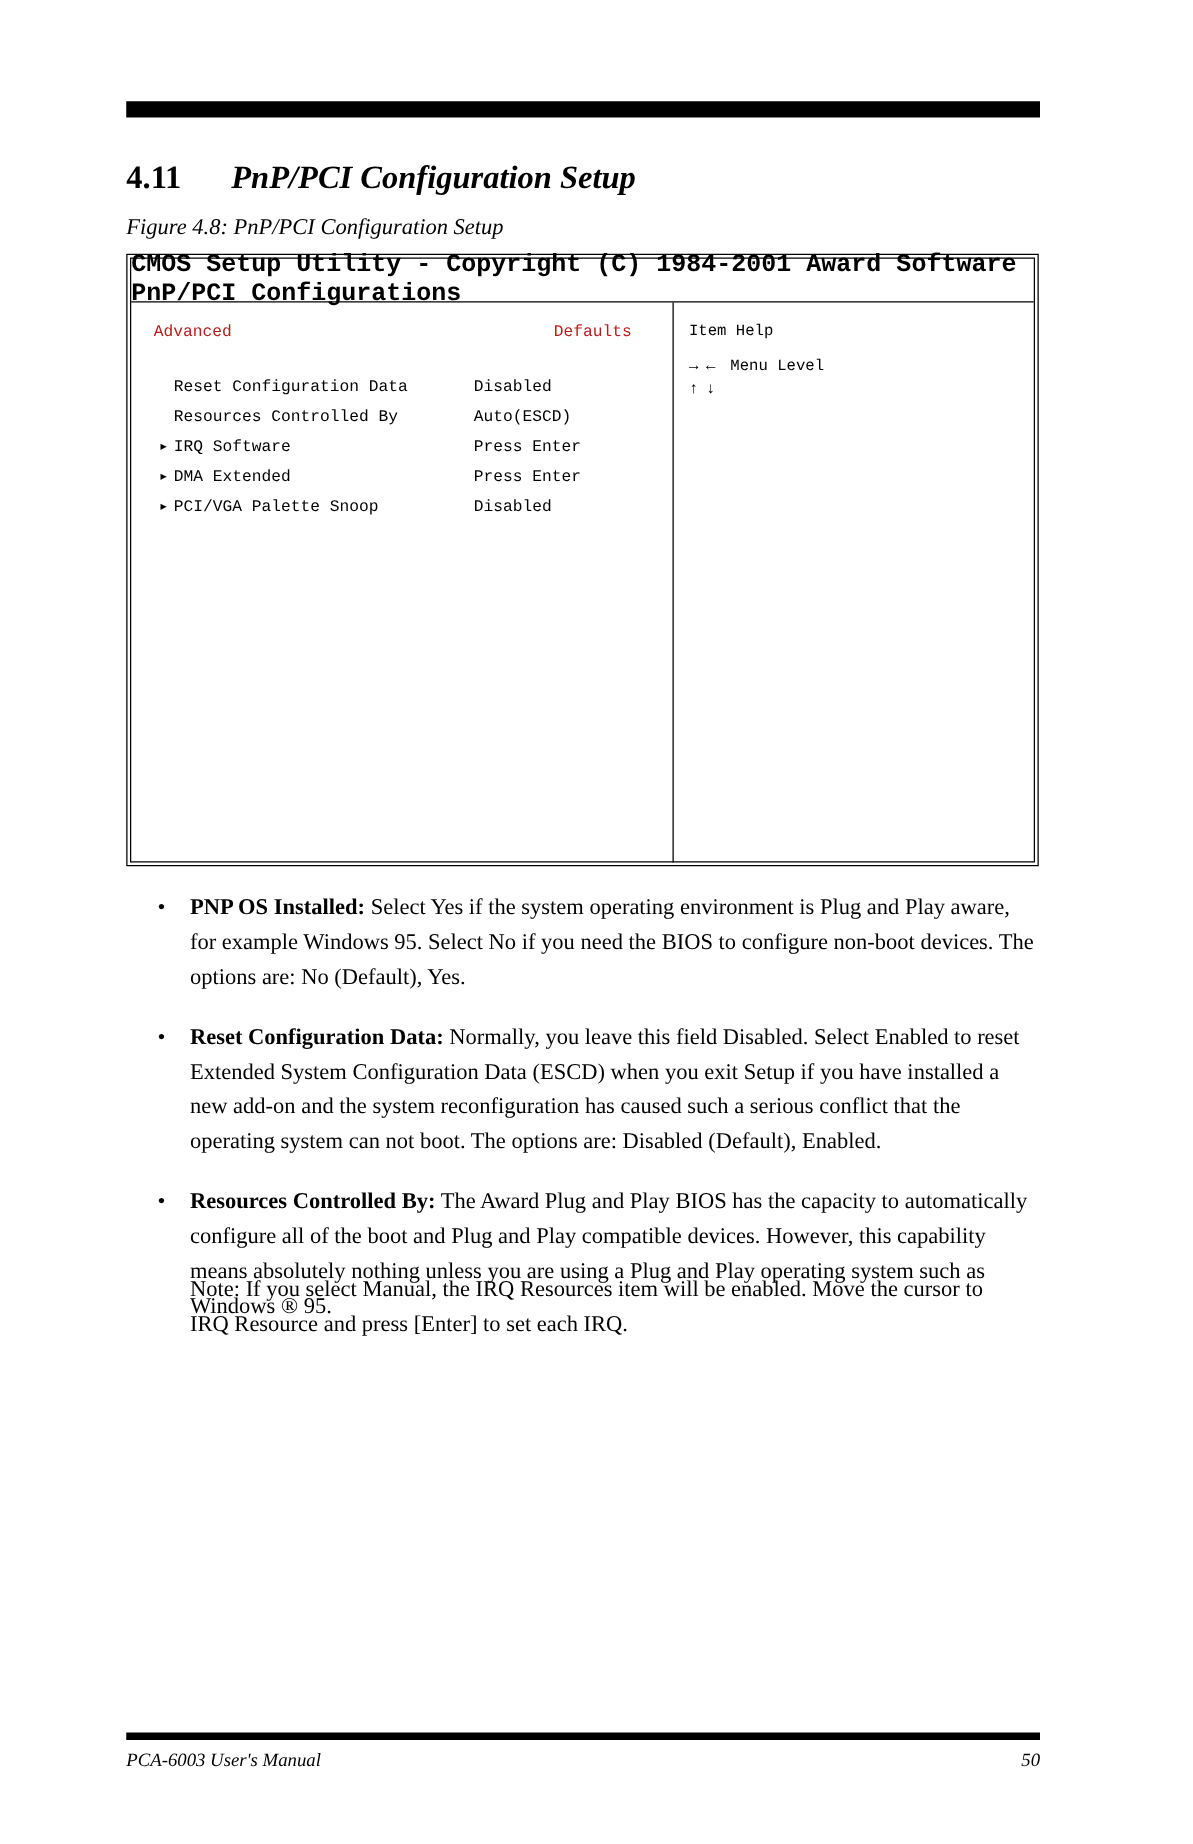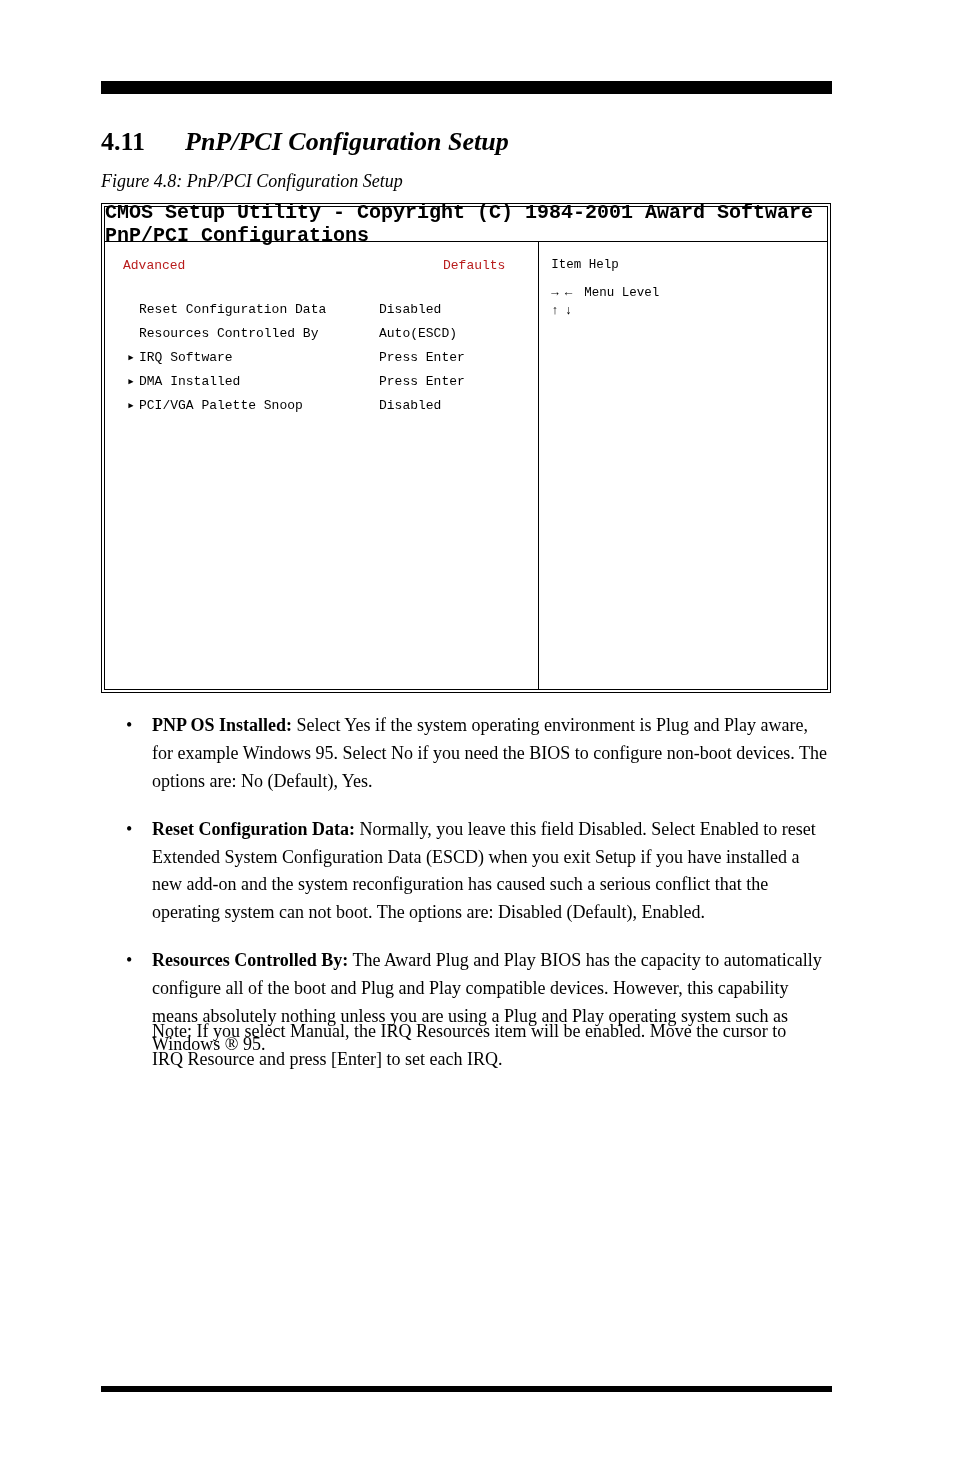--- a/index.html
+++ b/index.html
@@ -64,21 +64,21 @@
             <span style="width:240px">Resources Controlled By</span>
             <span>Auto(ESCD)</span>
           </li>
           <li>
             <span class="leader">▸</span>
             <span style="width:240px">IRQ Software</span>
             <span>Press Enter</span>
           </li>
           <li>
             <span class="leader">▸</span>
-            <span style="width:240px">DMA Installed</span>
+            <span style="width:240px">DMA Extended</span>
             <span>Press Enter</span>
           </li>
           <li>
             <span class="leader">▸</span>
             <span style="width:240px">PCI/VGA Palette Snoop</span>
             <span>Disabled</span>
           </li>
         </ul>
       </div>
       <div class="bios-right help-pane">
@@ -112,13 +112,17 @@
       <p><span class="lbl">Resources Controlled By:</span> <span>The Award Plug and Play BIOS has the capacity to automatically configure all of the boot and Plug and Play compatible devices. However, this capability means absolutely nothing unless you are using a Plug and Play operating system such as Windows ® 95.</span></p>
     </div>
   </div>
 
   <div class="note">
     <span class="lbl">Note:</span>
     <span>If you select Manual, the IRQ Resources item will be enabled. Move the cursor to IRQ Resource and press [Enter] to set each IRQ.</span>
   </div>
 
   <div class="footer-rule"></div>
+  <div class="footer-text">
+    <span>PCA-6003 User's Manual</span>
+    <span class="pg">50</span>
+  </div>
 </div>
 
 </body></html>

